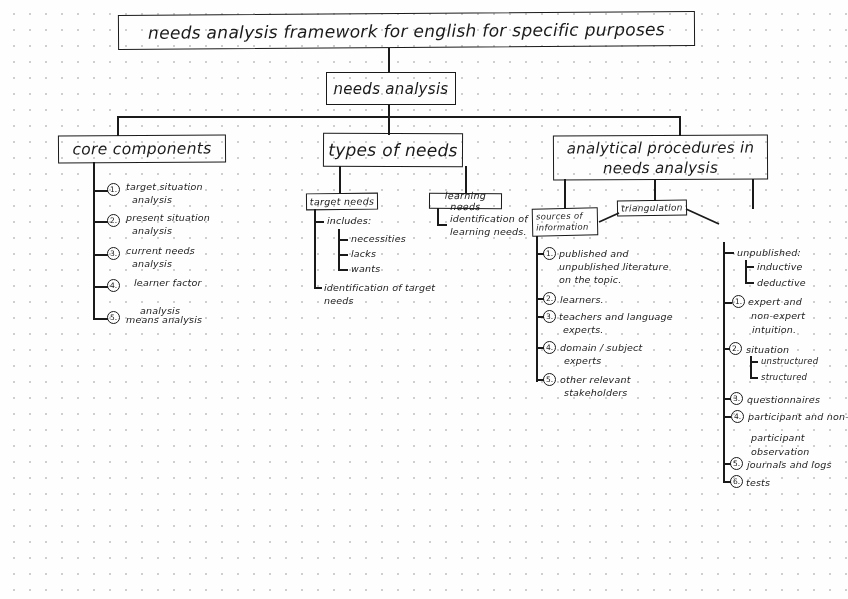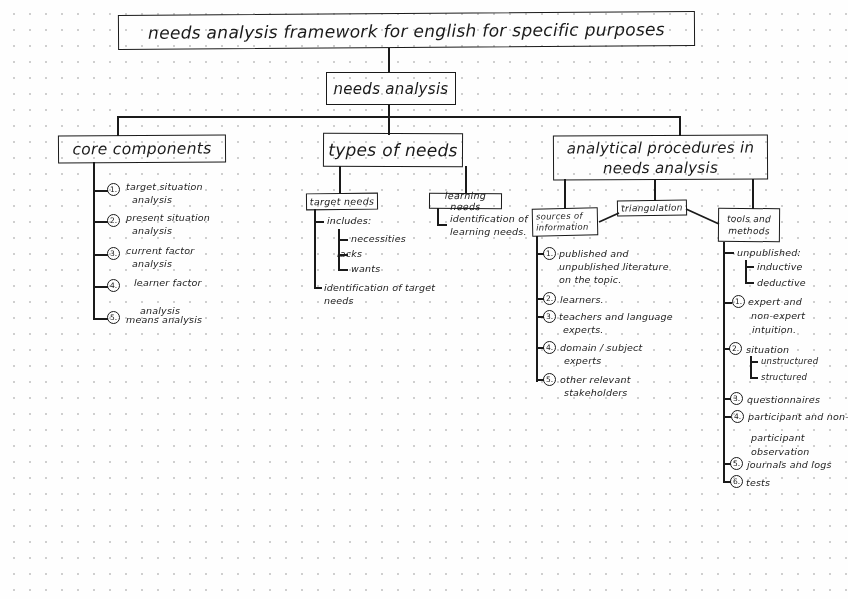--- a/index.html
+++ b/index.html
@@ -82,21 +82,21 @@
       <span>2.</span>
     </div>
   <div class="note two-line" style="left:126px;top:211px;">
     <span>present situation</span>
     <span style="padding-left:6px;">analysis</span>
   </div>
   <div class="circ" style="left:107px;top:247px;">
       <span>3.</span>
     </div>
   <div class="note two-line" style="left:126px;top:244px;">
-    <span>current factor</span>
+    <span>current needs</span>
     <span style="padding-left:6px;">analysis</span>
   </div>
   <div class="circ" style="left:107px;top:279px;">
       <span>4.</span>
     </div>
   <div class="note two-line" style="left:134px;top:276px;gap:15px;">
     <span>learner factor</span>
     <span style="padding-left:6px;">analysis</span>
   </div>
   <div class="circ" style="left:107px;top:311px;">
@@ -116,21 +116,21 @@
   <div class="ln" style="left:314px;top:209px;width:1.6px;height:80px;"></div>
   <div class="ln" style="left:314px;top:221px;width:10px;height:1.6px;"></div>
   <div class="note" style="left:327px;top:214px;">
     <span>includes:</span>
   </div>
   <div class="ln" style="left:338px;top:229px;width:1.6px;height:41px;"></div>
   <div class="ln" style="left:338px;top:239px;width:10px;height:1.6px;"></div>
   <div class="ln" style="left:338px;top:254px;width:10px;height:1.6px;"></div>
   <div class="ln" style="left:338px;top:269px;width:10px;height:1.6px;"></div>
   <div class="note" style="left:351px;top:232px;"><span>necessities</span></div>
-  <div class="note" style="left:337px;top:247px;"><span>lacks</span></div>
+  <div class="note" style="left:351px;top:247px;"><span>lacks</span></div>
   <div class="note" style="left:351px;top:262px;"><span>wants</span></div>
   <div class="ln" style="left:314px;top:287px;width:8px;height:1.6px;"></div>
   <div class="note two-line" style="left:324px;top:281px;">
     <span>identification of target</span>
     <span>needs</span>
   </div>
 
   <div class="box" style="left:429px;top:193px;width:73px;height:16px;font-size:9.5px;border-width:1.4px;transform:rotate(0.4deg);">
     <span>learning needs</span>
   </div>
@@ -190,24 +190,20 @@
     <span style="padding-left:4px;">experts</span>
   </div>
   <div class="circ" style="left:543px;top:373px;">
       <span>5.</span>
     </div>
   <div class="note two-line" style="left:560px;top:373px;">
     <span>other relevant</span>
     <span style="padding-left:4px;">stakeholders</span>
   </div>
 
-  <div class="box two-line" style="left:718px;top:208px;width:62px;height:34px;font-size:9px;line-height:12px;border-width:1.4px;transform:rotate(0.5deg);">
-    <span>tools and</span>
-    <span>methods</span>
-  </div>
   <div class="ln" style="left:723px;top:242px;width:1.6px;height:241px;"></div>
 
   <div class="ln" style="left:723px;top:252px;width:11px;height:1.6px;"></div>
   <div class="note" style="left:737px;top:246px;">
     <span>unpublished:</span>
   </div>
   <div class="ln" style="left:745px;top:260px;width:1.6px;height:24px;"></div>
   <div class="ln" style="left:745px;top:266px;width:9px;height:1.6px;"></div>
   <div class="ln" style="left:745px;top:282px;width:9px;height:1.6px;"></div>
   <div class="note" style="left:757px;top:260px;"><span>inductive</span></div>

